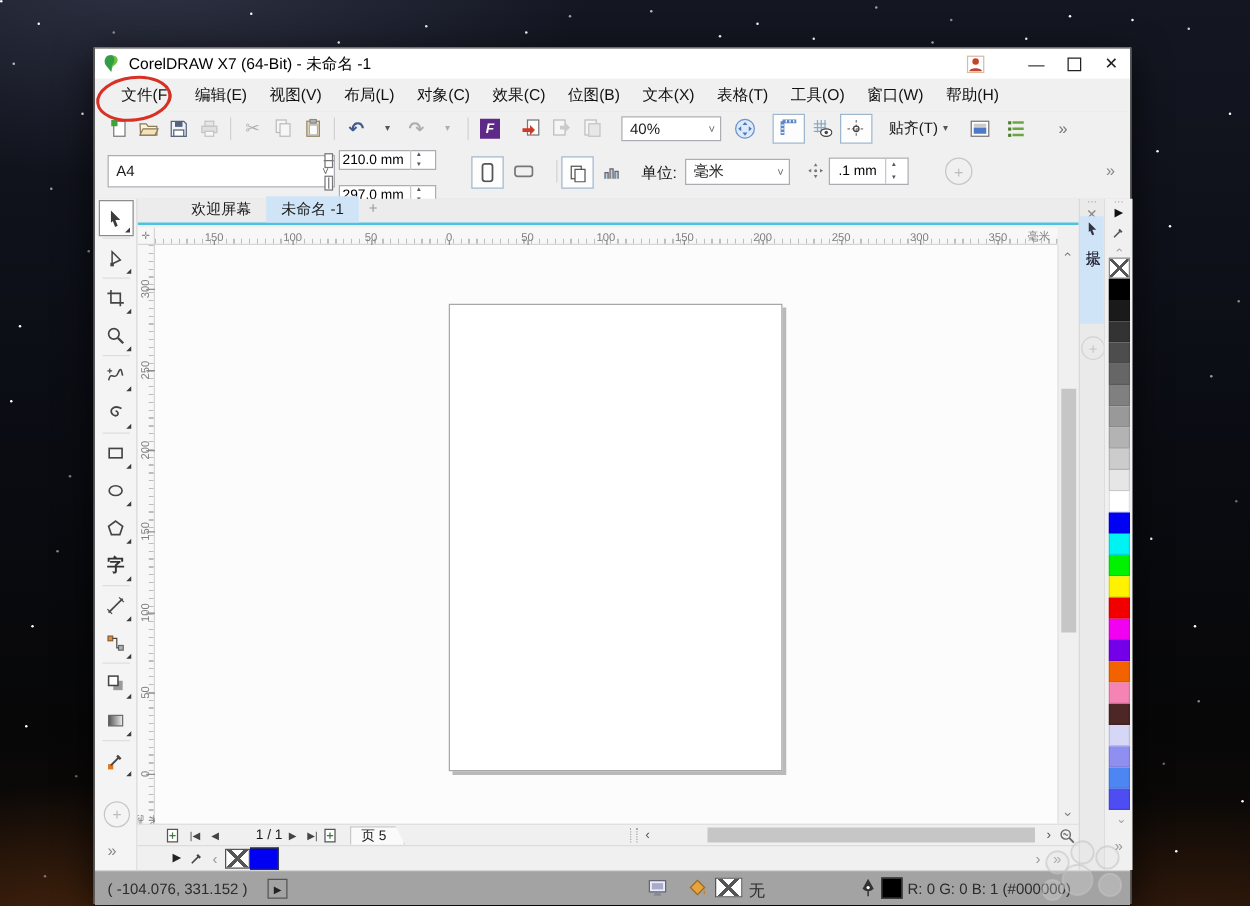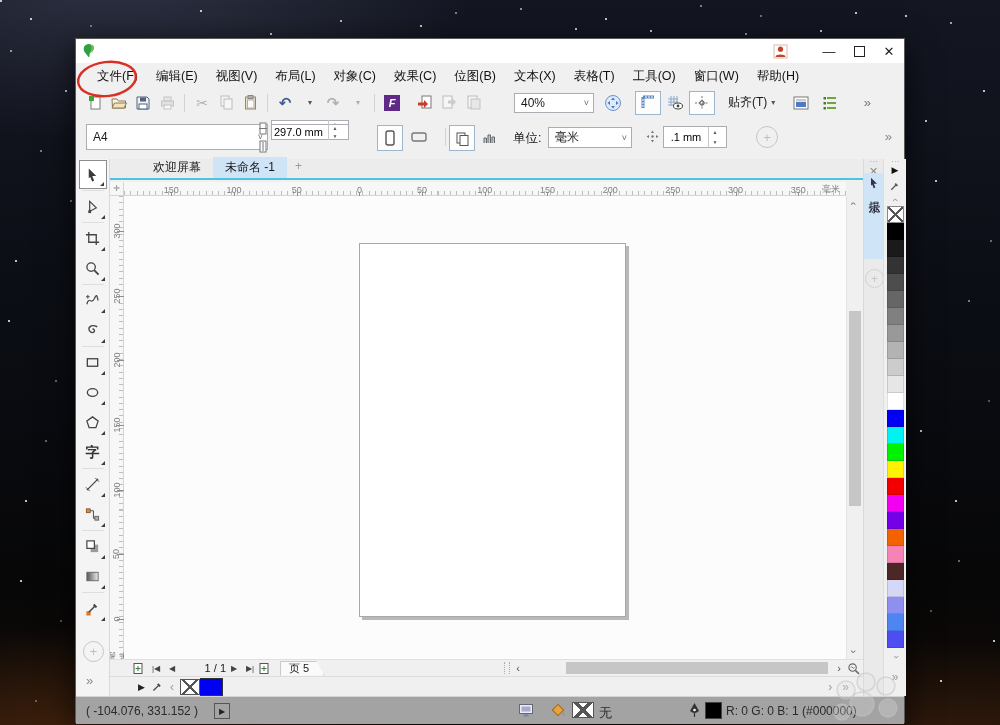--- a/index.html
+++ b/index.html
@@ -97,20 +97,21 @@
 <div id="desktop">
   <div class="stars"></div>
 
   <div class="win">
 
     <div class="titlebar">
       <svg width="16" height="16" viewBox="0 0 16 16" style="margin-left:5px">
         <path d="M8,1 C3.5,1 1.5,5 3.5,9 L8,14.5 L9,10 C13,8 14.5,4 11,2 Z" fill="#2f9e44"></path>
         <path d="M8,1 C11,2.5 11.5,6 8.5,9.5 L8,14.5 L9,10 C13,8 14.5,4 11,2 Z" fill="#74c043"></path>
       </svg>
+      <span class="title-text">CorelDRAW X7 (64-Bit) - 未命名 -1</span>
       <div style="flex:1"></div>
       <svg width="15" height="15" viewBox="0 0 15 15" style="margin-right:26px">
         <rect x="1" y="1" width="13" height="13" fill="none" stroke="#d9b9a8"></rect>
         <circle cx="7.5" cy="5.2" r="2.6" fill="#c0452c"></circle>
         <path d="M2.5,13 C2.5,9.8 12.5,9.8 12.5,13 Z" fill="#c0452c"></path>
       </svg>
       <div class="capbtn">—</div>
       <div class="capbtn">
           <span style="width:9px;height:9px;border:1px solid #222;display:block"></span>
         </div>
@@ -199,21 +200,21 @@
             <rect x="2" y="1" width="9" height="12" fill="#fff" stroke="#777"></rect>
             <path d="M8,7.5 h4 v-2.5 l4,4 -4,4 v-2.5 h-4 z" fill="#999" transform="translate(-1,-2)"></path>
           </svg>
       </div>
       <div class="tbtn disabled">
         <svg width="15" height="15" viewBox="0 0 15 15">
             <rect x="2" y="1" width="9" height="12" fill="#fff" stroke="#777"></rect>
             <rect x="5" y="4" width="9" height="10" fill="#ddd" stroke="#888"></rect>
           </svg>
       </div>
-      <div class="combo" style="width:80px;margin-left:29px">
+      <div class="combo" style="width:80px;margin-left:12px">
         <span>40%</span>
         <span class="chev">˅</span>
       </div>
       <div class="tbtn" style="margin-left:8px">
         <svg width="18" height="18" viewBox="0 0 18 18">
             <circle cx="9" cy="9" r="7.5" fill="#dceafc" stroke="#6a94c8"></circle>
             <path d="M9,3.5 L11,6 H7 Z M9,14.5 L7,12 h4 Z M3.5,9 L6,7 v4 Z M14.5,9 L12,7 v4 Z" fill="#4a79b5"></path>
           </svg>
       </div>
       <div class="tbtn pressedbtn" style="margin-left:10px;width:24px">
@@ -270,21 +271,21 @@
         <input value="210.0 mm" style="">
         <div class="spin">
             <span>▲</span>
             <span>▼</span>
           </div>
       </div>
       <svg class="ab" style="left:182px;top:24px" width="10" height="13" viewBox="0 0 10 13">
           <rect x="2" y="1" width="6" height="11" fill="#fff" stroke="#777"></rect>
           <path d="M5,2 v9" stroke="#777"></path>
         </svg>
-      <div class="mmfield ab" style="left:195px;top:8px;width:78px">
+      <div class="mmfield ab" style="left:195px;top:32px;width:78px">
         <input value="297.0 mm" style="">
         <div class="spin">
             <span>▲</span>
             <span>▼</span>
           </div>
       </div>
       <div class="tbtn pressedbtn ab" style="left:300px;top:9px;width:24px;height:24px">
         <svg width="12" height="16" viewBox="0 0 12 16">
             <rect x="2" y="1" width="8" height="14" rx="2" fill="none" stroke="#555" stroke-width="1.4"></rect>
           </svg>

